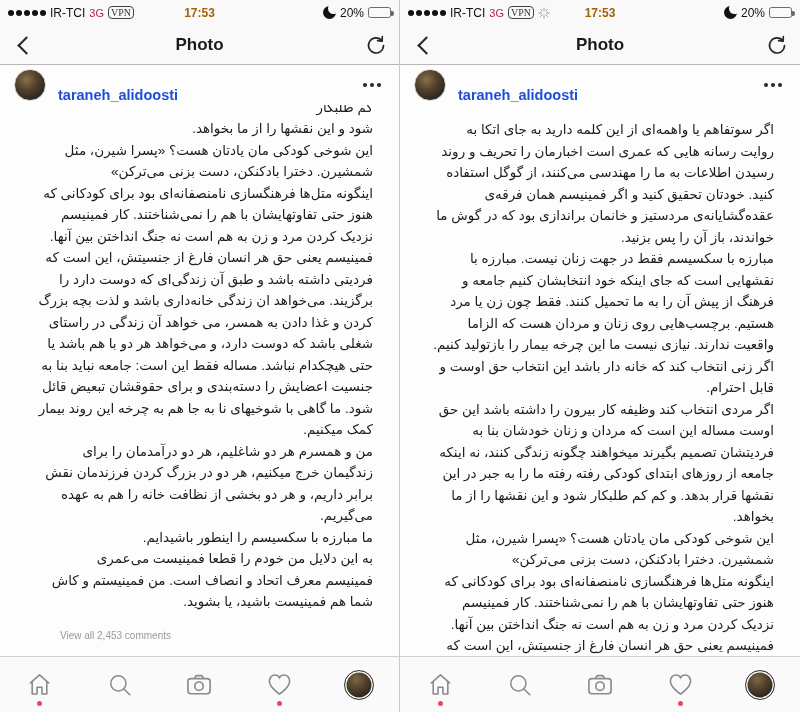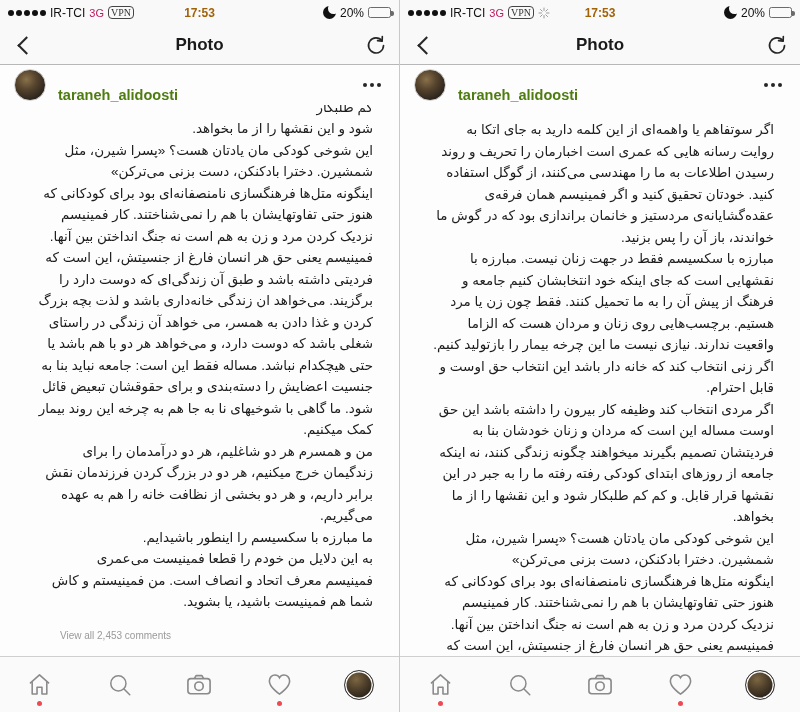--- a/index.html
+++ b/index.html
@@ -31,21 +31,21 @@
   
   .navbar { height:40px; background:#f9f9f9; border-bottom:1px solid #b7b7b7; display:flex; align-items:center; justify-content:center; position:relative; flex:0 0 auto; }
   .nav-title { font-size:17px; font-weight:bold; color:#1a1a1a; }
   .back-btn { position:absolute; left:14px; top:10px; width:22px; height:22px; cursor:pointer; }
   .back-btn::before { content:""; position:absolute; left:6px; top:4px; width:11px; height:11px; border-left:2.5px solid #262626; border-bottom:2.5px solid #262626; transform:rotate(45deg); }
   .refresh-btn { position:absolute; right:12px; top:9px; width:22px; height:22px; cursor:pointer; }
 
   
   .userrow { height:40px; display:flex; align-items:center; padding:0 14px; gap:12px; flex:0 0 auto; background:#fdfdfd; }
   .avatar { width:32px; height:32px; border-radius:50%; background:radial-gradient(circle at 38% 32%, #8a714a 0%, #57452e 35%, #2b241c 75%, #17120e 100%); border:1px solid #d2d2d2; flex:0 0 auto; }
-  .username { font-size:14.5px; font-weight:bold; color:#4d7c0f; cursor:pointer;margin-top:20px; }
+  .username { font-size:14.5px; font-weight:bold; color:#1d4ed8; cursor:pointer;margin-top:20px; }
   .more-btn { margin-left:auto; display:flex; gap:3px; cursor:pointer; padding:4px; }
   .more-btn i { width:4px; height:4px; border-radius:50%; background:#262626; display:block; }
 
   
   .caption { flex:1 1 auto; overflow:hidden; padding:0 26px 0 30px; direction:rtl; text-align:right; font-size:13.5px; line-height:21.5px; color:#1c1c1c; }
   .caption p { margin:0; }
   .clip-top { height:13px; overflow:hidden; display:flex; align-items:flex-end; direction:rtl; }
   .clip-top p { width:100%; }
 
   
@@ -221,21 +221,21 @@
           <i></i>
           <i></i>
           <i></i>
         </span>
     </div>
 
     <div class="caption" style="padding-top:14px;">
       <p>اگر سوتفاهم یا واهمه‌ای از این کلمه دارید به جای اتکا به روایت رسانه هایی که عمری است اخبارمان را تحریف و روند رسیدن اطلاعات به ما را مهندسی می‌کنند، از گوگل استفاده کنید. خودتان تحقیق کنید و اگر فمینیسم همان فرقه‌ی عقده‌گشایانه‌ی مردستیز و خانمان براندازی بود که در گوش ما خواندند، باز آن را پس بزنید.</p>
       <p>مبارزه با سکسیسم فقط در جهت زنان نیست. مبارزه با نقشهایی است که جای اینکه خود انتخابشان کنیم جامعه و فرهنگ از پیش آن را به ما تحمیل کنند. فقط چون زن یا مرد هستیم. برچسب‌هایی روی زنان و مردان هست که الزاما واقعیت ندارند. نیازی نیست ما این چرخه بیمار را بازتولید کنیم.</p>
       <p>اگر زنی انتخاب کند که خانه دار باشد این انتخاب حق اوست و قابل احترام.</p>
-      <p>اگر مردی انتخاب کند وظیفه کار بیرون را داشته باشد این حق اوست مساله این است که مردان و زنان خودشان بنا به فردیتشان تصمیم بگیرند میخواهند چگونه زندگی کنند، نه اینکه جامعه از روزهای ابتدای کودکی رفته رفته ما را به جبر در این نقشها قرار قابل. و کم کم طلبکار شود و این نقشها را از ما بخواهد.</p>
+      <p>اگر مردی انتخاب کند وظیفه کار بیرون را داشته باشد این حق اوست مساله این است که مردان و زنان خودشان بنا به فردیتشان تصمیم بگیرند میخواهند چگونه زندگی کنند، نه اینکه جامعه از روزهای ابتدای کودکی رفته رفته ما را به جبر در این نقشها قرار بدهد. و کم کم طلبکار شود و این نقشها را از ما بخواهد.</p>
       <p>این شوخی کودکی مان یادتان هست؟ «پسرا شیرن، مثل شمشیرن. دخترا بادکنکن، دست بزنی می‌ترکن»</p>
       <p>اینگونه متل‌ها فرهنگسازی نامنصفانه‌ای بود برای کودکانی که هنوز حتی تفاوتهایشان با هم را نمی‌شناختند. کار فمینیسم نزدیک کردن مرد و زن به هم است نه جنگ انداختن بین آنها. فمینیسم یعنی حق هر انسان فارغ از جنسیتش، این است که فردیتی داشته باشد و طبق آن زندگی‌ای که دوست دارد را برگزیند. می‌خواهد ان زندگی خانه‌داری باشد و لذت بچه بزرگ کردن و غذا دادن به همسر، می خواهد آن زندگی در راستای شغلی باشد که دوست دارد، و می‌خواهد هر دو با هم باشد یا حتی هیچکدام نباشد. مساله فقط این است: جامعه نباید بنا به جنسیت اعضایش را دسته‌بندی و برای حقوقشان تبعیض قائل شود. ما گاهی با</p>
     </div>
 
     <div class="tabbar">
       <div class="tab">
         <svg width="27" height="27" viewBox="0 0 24 24" fill="none" stroke="#8a8a8a" stroke-width="1.4" stroke-linejoin="round">
             <path d="M3.5 11 L12 3.5 L20.5 11"></path>
             <path d="M5.5 9.5 V20.5 H9.8 V14.5 H14.2 V20.5 H18.5 V9.5"></path>
           </svg>

